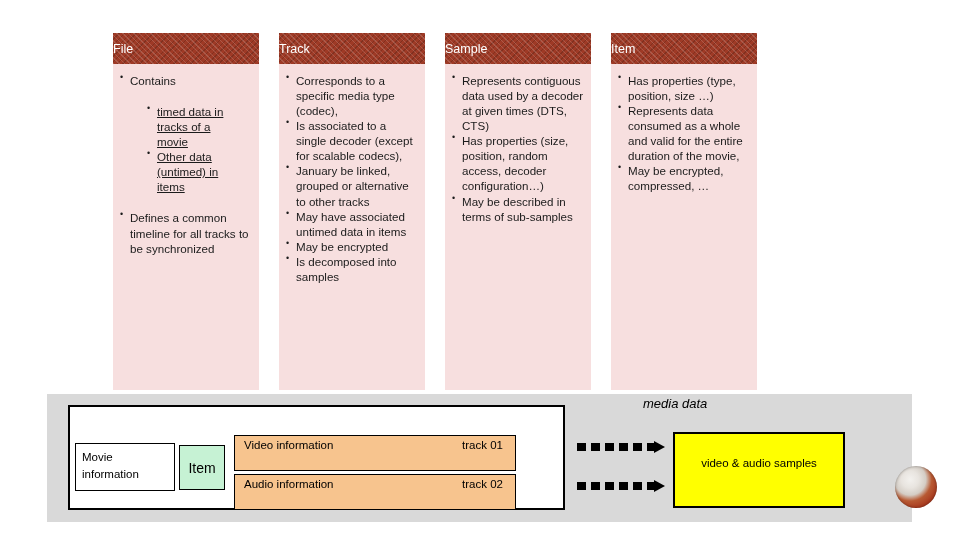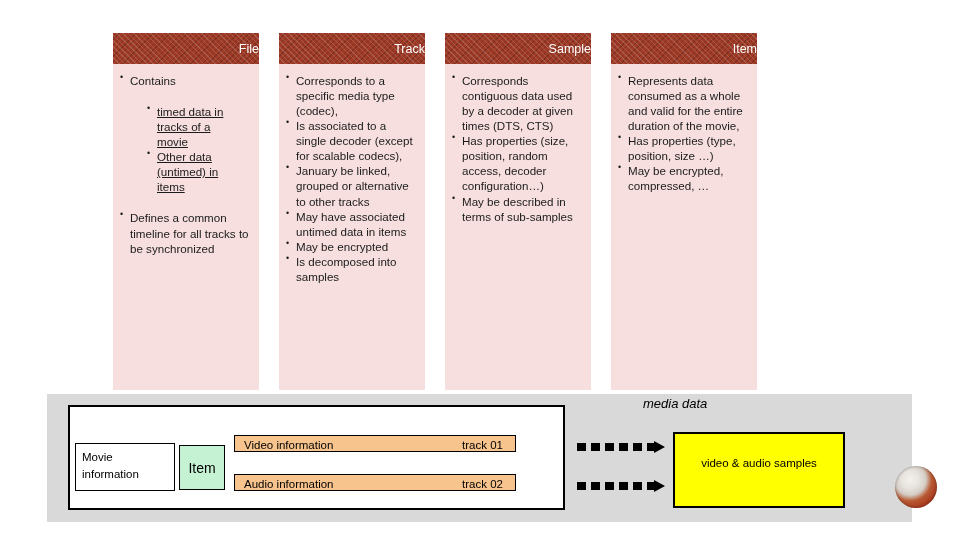--- a/index.html
+++ b/index.html
@@ -31,21 +31,21 @@
     display: flex;
     flex-direction: column;
   }
   .col-header {
     height: 31px;
     background: #9e3a26;
     color: #ffffff;
     font-size: 12.5px;
     display: flex;
     align-items: center;
-    justify-content: flex-end;
+    justify-content: flex-start;
     position: relative;
     overflow: hidden;
   }
   .col-header .hatch {
     position: absolute;
     left: 0; top: 0; right: 0; bottom: 0;
     background-image:
       repeating-linear-gradient(45deg, rgba(255,255,255,0.16) 0px, rgba(255,255,255,0.16) 1px, rgba(0,0,0,0) 1px, rgba(0,0,0,0) 4px),
       repeating-linear-gradient(-45deg, rgba(0,0,0,0.18) 0px, rgba(0,0,0,0.18) 1px, rgba(0,0,0,0) 1px, rgba(0,0,0,0) 4px);
     pointer-events: none;
@@ -157,21 +157,21 @@
     display: flex;
     align-items: center;
     justify-content: center;
     font-size: 14px;
     color: #000000;
   }
   .track-row {
     position: absolute;
     left: 187px;
     width: 282px;
-    height: 17px;
+    height: 36px;
     background: #f7c48e;
     border: 1px solid #000000;
     box-sizing: border-box;
     font-size: 11.5px;
     color: #000000;
   }
   #video-row { top: 41px; }
   #audio-row { top: 80px; }
   .track-row .lbl {
     position: absolute;
@@ -293,36 +293,36 @@
     </div>
   </div>
 
   <div class="col">
     <div class="col-header">
       <span class="hatch"></span>
       <span class="htext">Sample</span>
     </div>
     <div class="col-body">
       <ul class="lvl1">
-        <li><span>Corresponds contiguous data used by a decoder at given times (DTS, CTS)</span></li>
+        <li><span>Represents contiguous data used by a decoder at given times (DTS, CTS)</span></li>
         <li><span>Has properties (size, position, random access, decoder configuration…)</span></li>
         <li><span>May be described in terms of sub-samples</span></li>
       </ul>
     </div>
   </div>
 
   <div class="col">
     <div class="col-header">
       <span class="hatch"></span>
       <span class="htext">Item</span>
     </div>
     <div class="col-body">
       <ul class="lvl1">
+        <li><span>Has properties (type, position, size …)</span></li>
         <li><span>Represents data consumed as a whole and valid for the entire duration of the movie,</span></li>
-        <li><span>Has properties (type, position, size …)</span></li>
         <li><span>May be encrypted, compressed, …</span></li>
       </ul>
     </div>
   </div>
 
 </div>
 
 <div id="bottom-panel">
 
   <div class="panel-label" id="meta-label">meta data</div>

